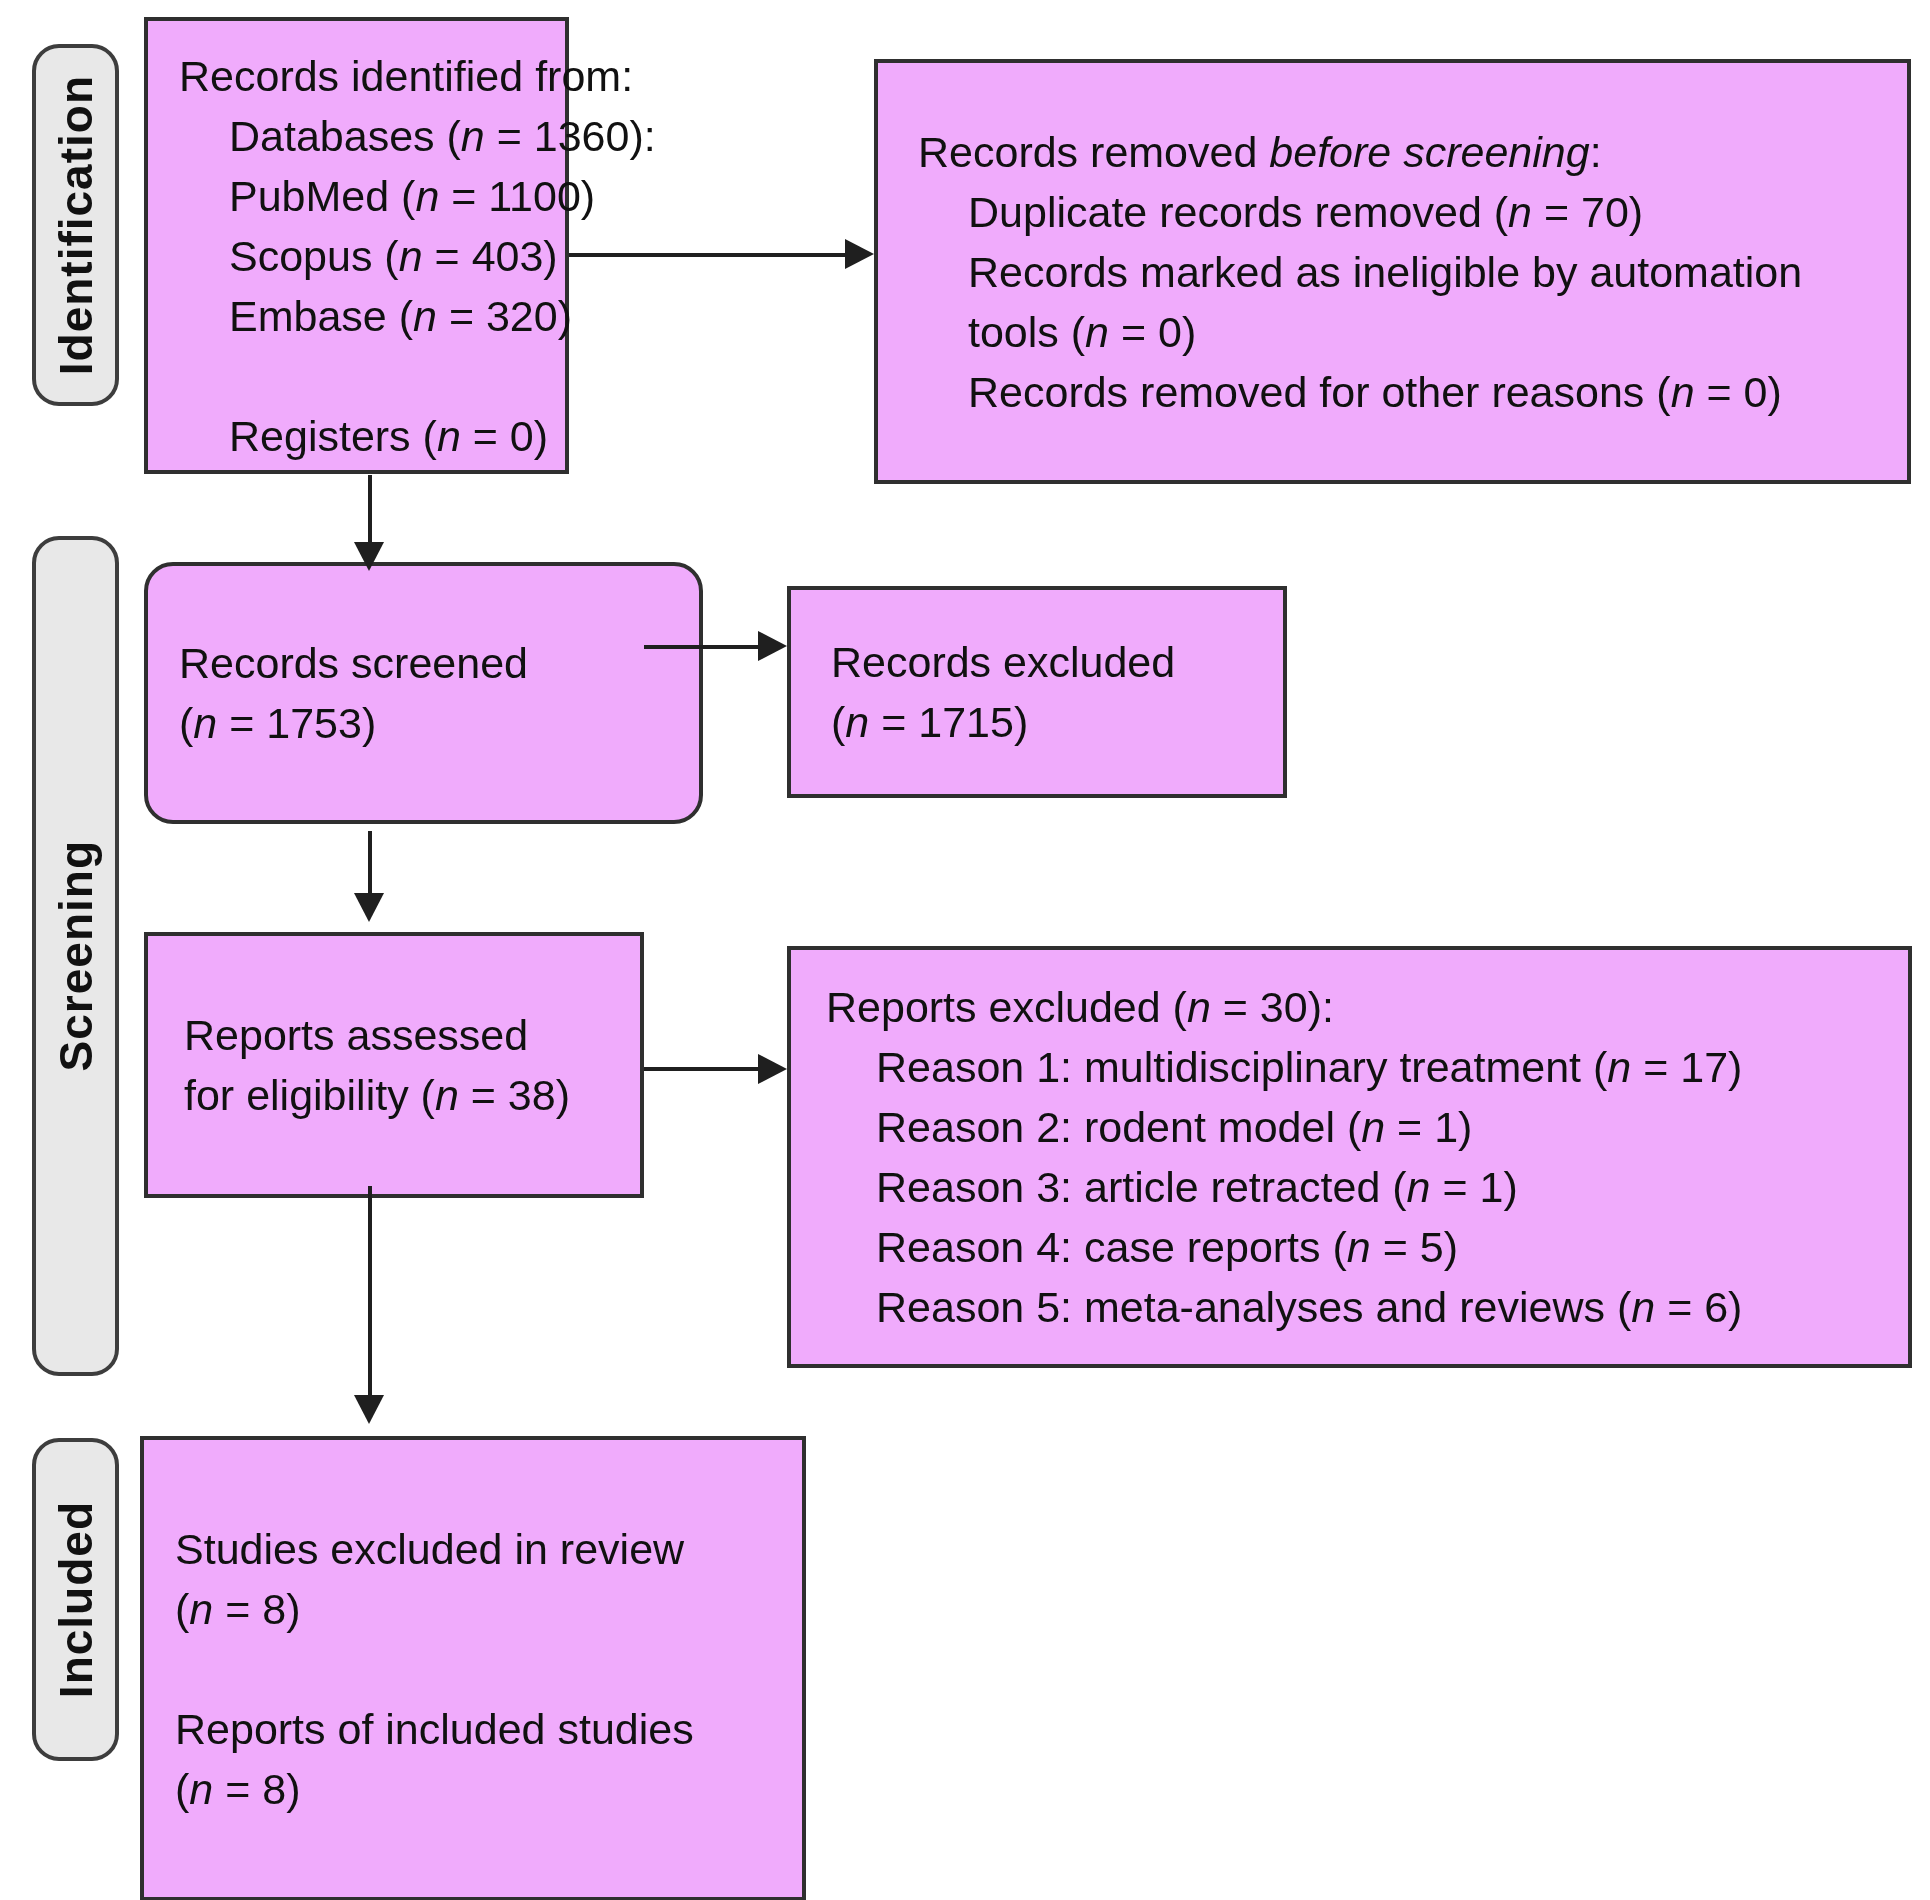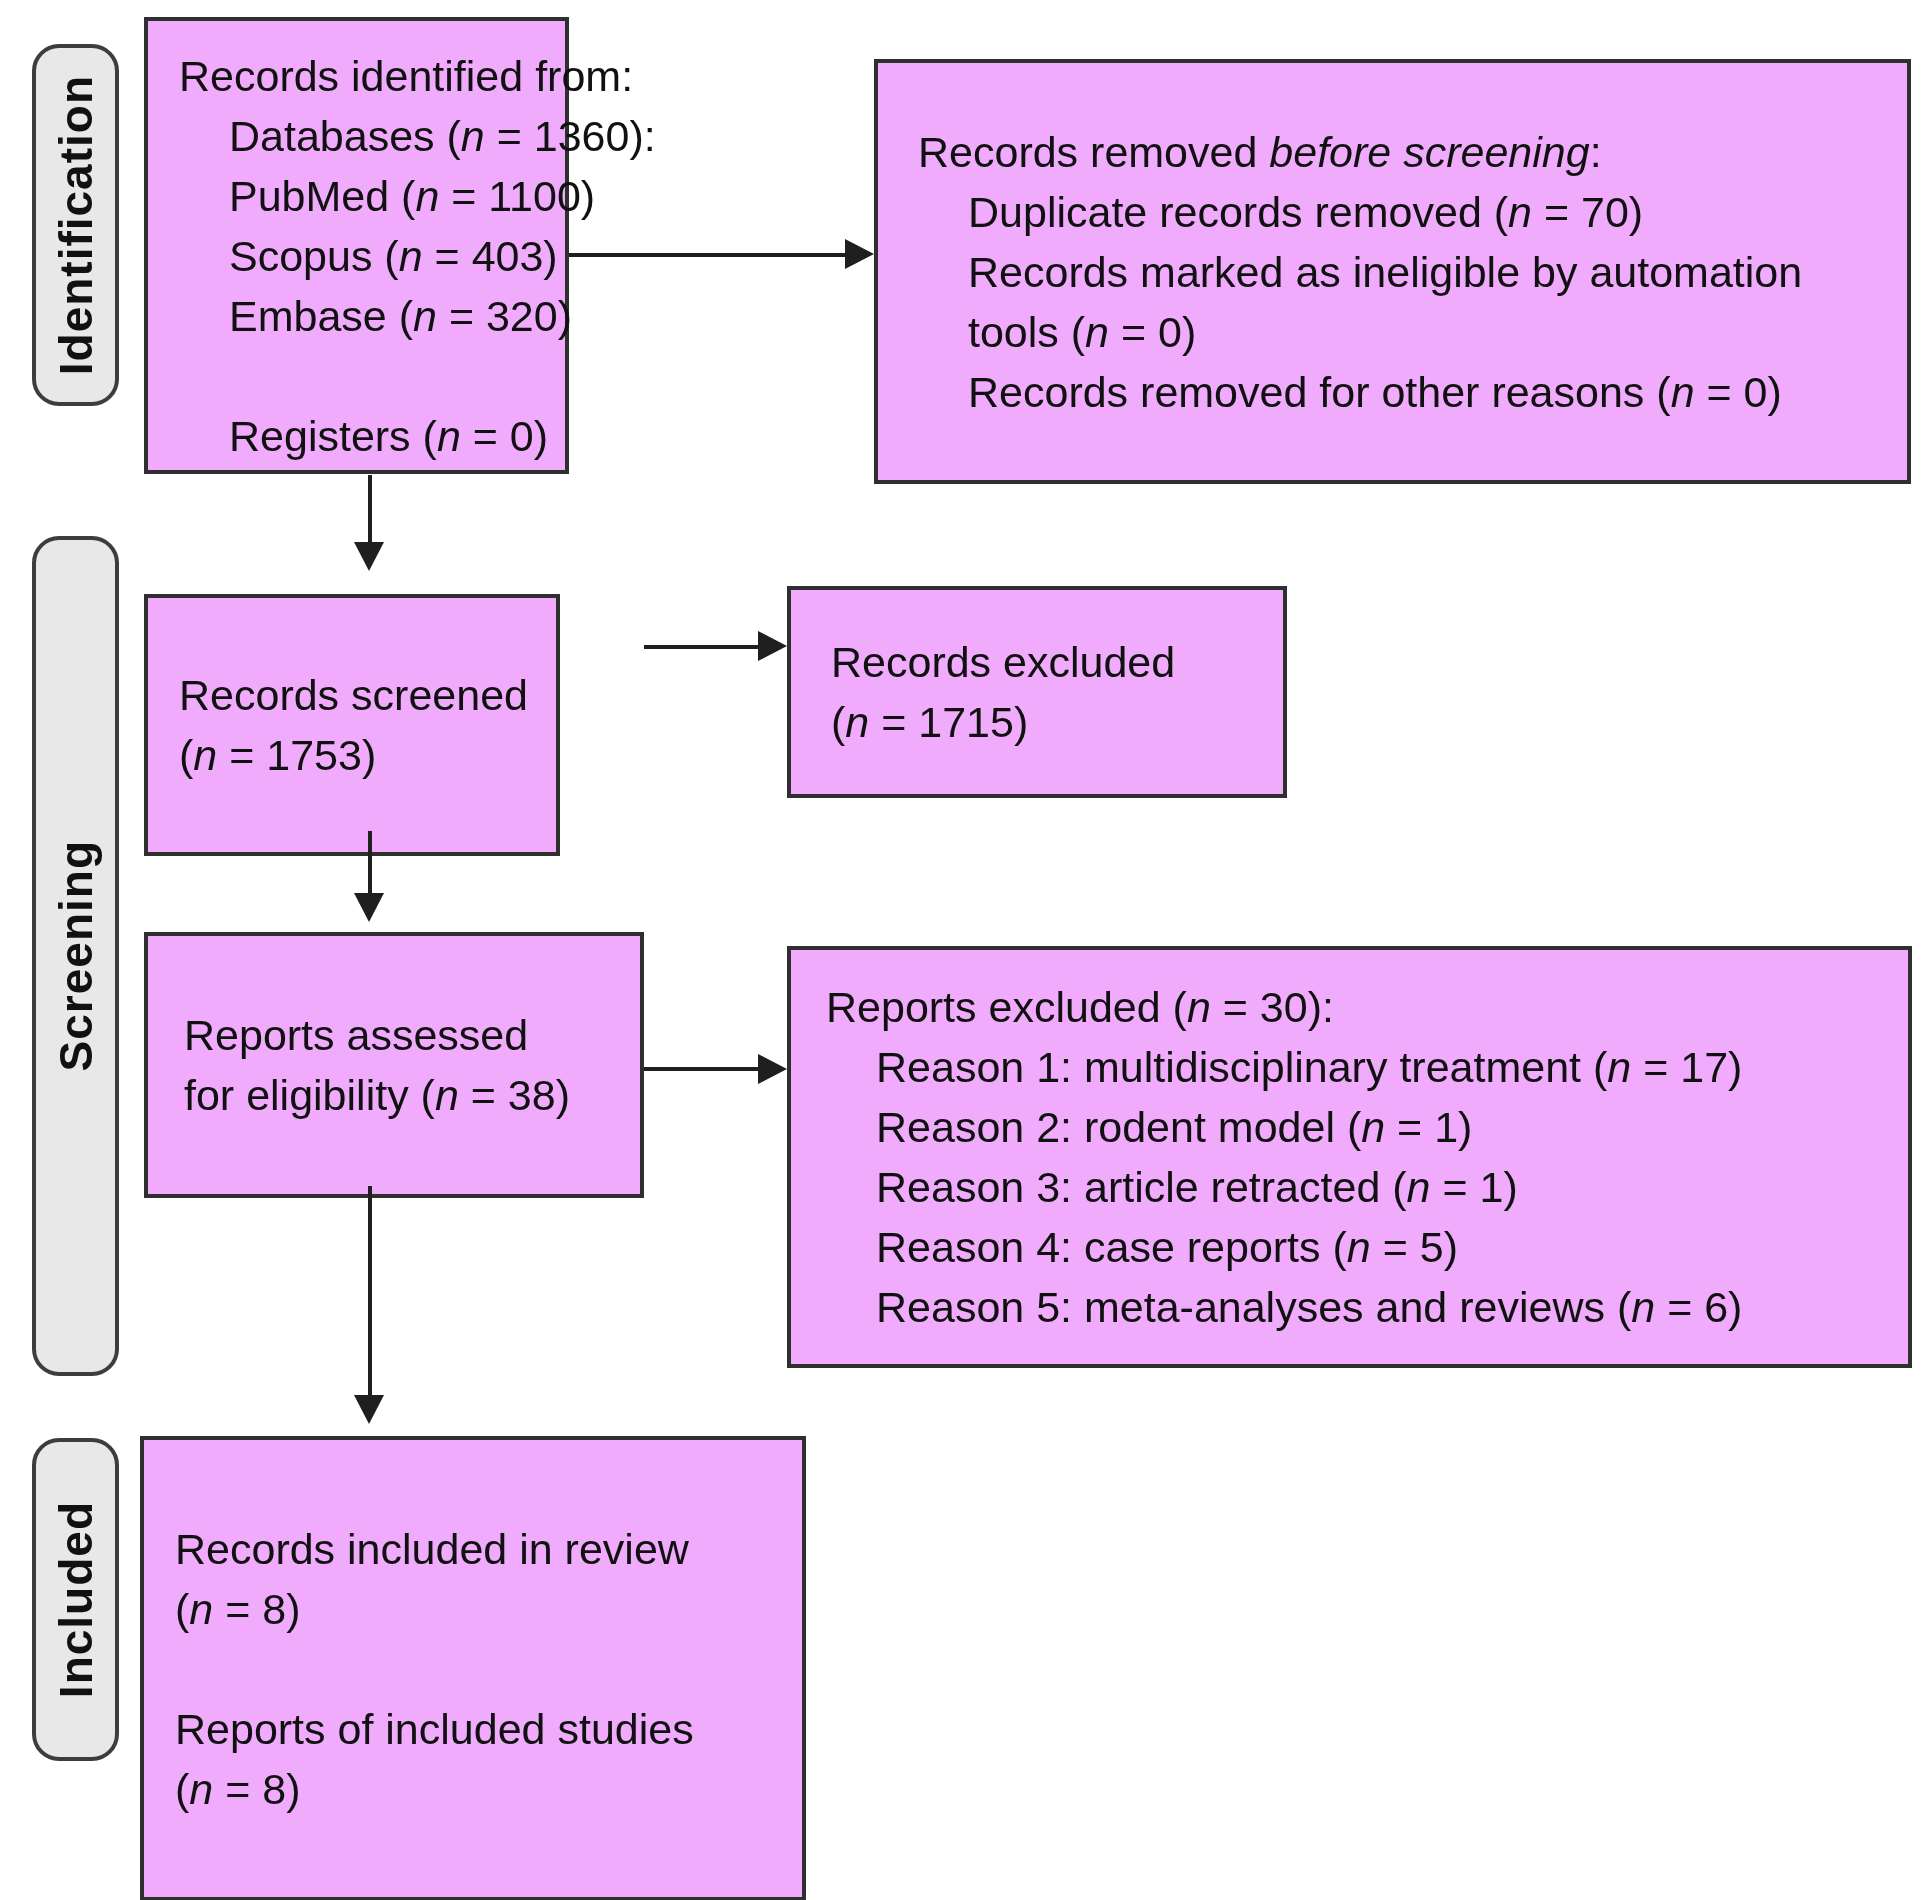--- a/index.html
+++ b/index.html
@@ -73,21 +73,21 @@
   <div class="pbox vcenter" style="left:874px;top:47px;width:1037px;height:425px;padding-left:40px;">
     <div class="lines">
         <div class="line"><span>Records removed </span><i>before screening</i><span>:</span></div>
         <div class="line indent"><span>Duplicate records removed  (</span><i>n</i><span> = 70)</span></div>
         <div class="line indent"><span>Records marked as ineligible by automation</span></div>
         <div class="line indent"><span>tools (</span><i>n</i><span> = 0)</span></div>
         <div class="line indent"><span>Records removed for other reasons (</span><i>n</i><span> = 0)</span></div>
       </div>
   </div>
 
-  <div class="pbox vcenter" style="left:144px;top:582px;width:416px;height:262px;padding-left:31px;">
+  <div class="pbox vcenter" style="left:144px;top:550px;width:559px;height:262px;padding-left:31px;border-radius:29px;">
     <div class="lines">
         <div class="line"><span>Records screened</span></div>
         <div class="line"><span>(</span><i>n</i><span> = 1753)</span></div>
       </div>
   </div>
 
   <div class="pbox vcenter" style="left:787px;top:574px;width:500px;height:212px;padding-left:40px;">
     <div class="lines">
         <div class="line"><span>Records excluded</span></div>
         <div class="line"><span>(</span><i>n</i><span> = 1715)</span></div>
@@ -107,21 +107,21 @@
         <div class="line indent"><span>Reason 1: multidisciplinary treatment (</span><i>n</i><span> = 17)</span></div>
         <div class="line indent"><span>Reason 2: rodent model (</span><i>n</i><span> = 1)</span></div>
         <div class="line indent"><span>Reason 3: article retracted (</span><i>n</i><span> = 1)</span></div>
         <div class="line indent"><span>Reason 4: case reports (</span><i>n</i><span> = 5)</span></div>
         <div class="line indent"><span>Reason 5: meta-analyses and reviews (</span><i>n</i><span> = 6)</span></div>
       </div>
   </div>
 
   <div class="pbox vcenter" style="left:140px;top:1424px;width:666px;height:465px;padding-left:31px;">
     <div class="lines">
-        <div class="line"><span>Records included in review</span></div>
+        <div class="line"><span>Studies excluded in review</span></div>
         <div class="line"><span>(</span><i>n</i><span> = 8)</span></div>
         <div class="line">&nbsp;</div>
         <div class="line"><span>Reports of included studies</span></div>
         <div class="line"><span>(</span><i>n</i><span> = 8)</span></div>
       </div>
   </div>
 
   <div class="shaft" style="left:569px;top:253px;width:279px;height:3.8px;"></div>
   <div class="head-right" style="left:845px;top:239px;"></div>
 

